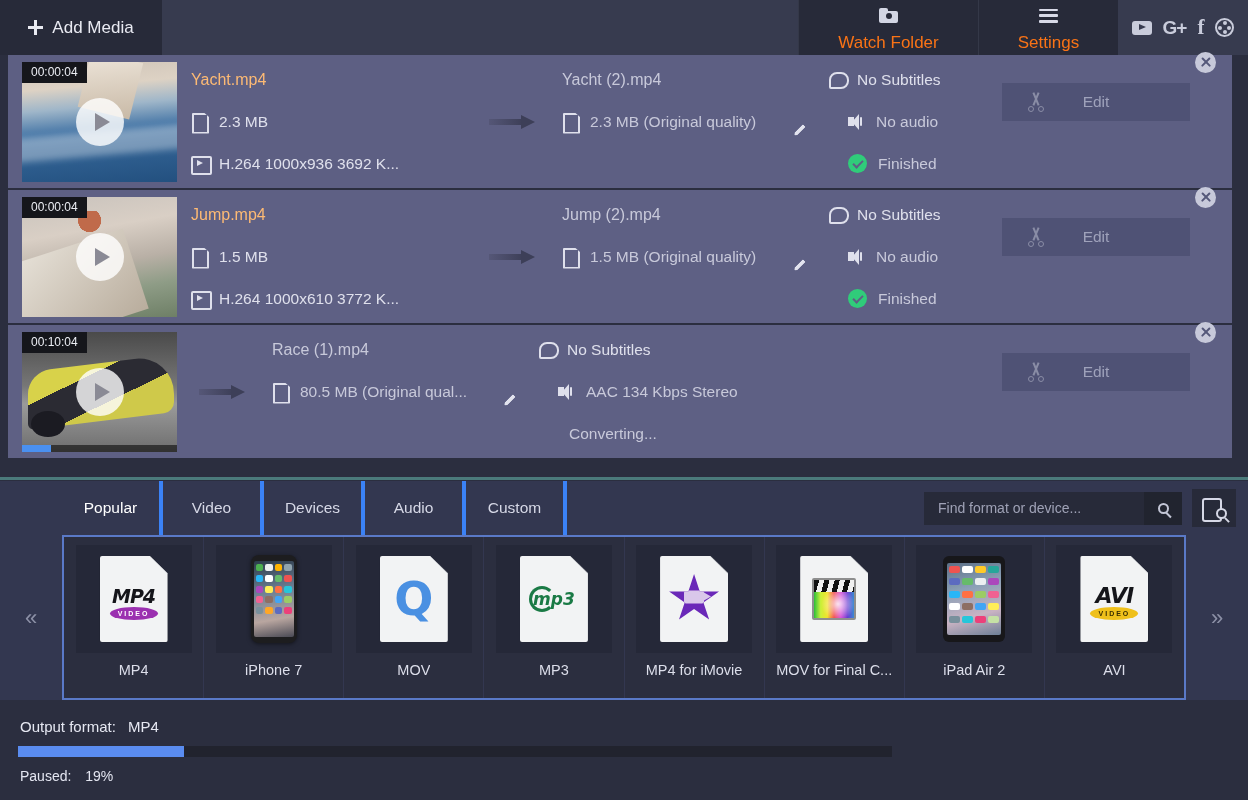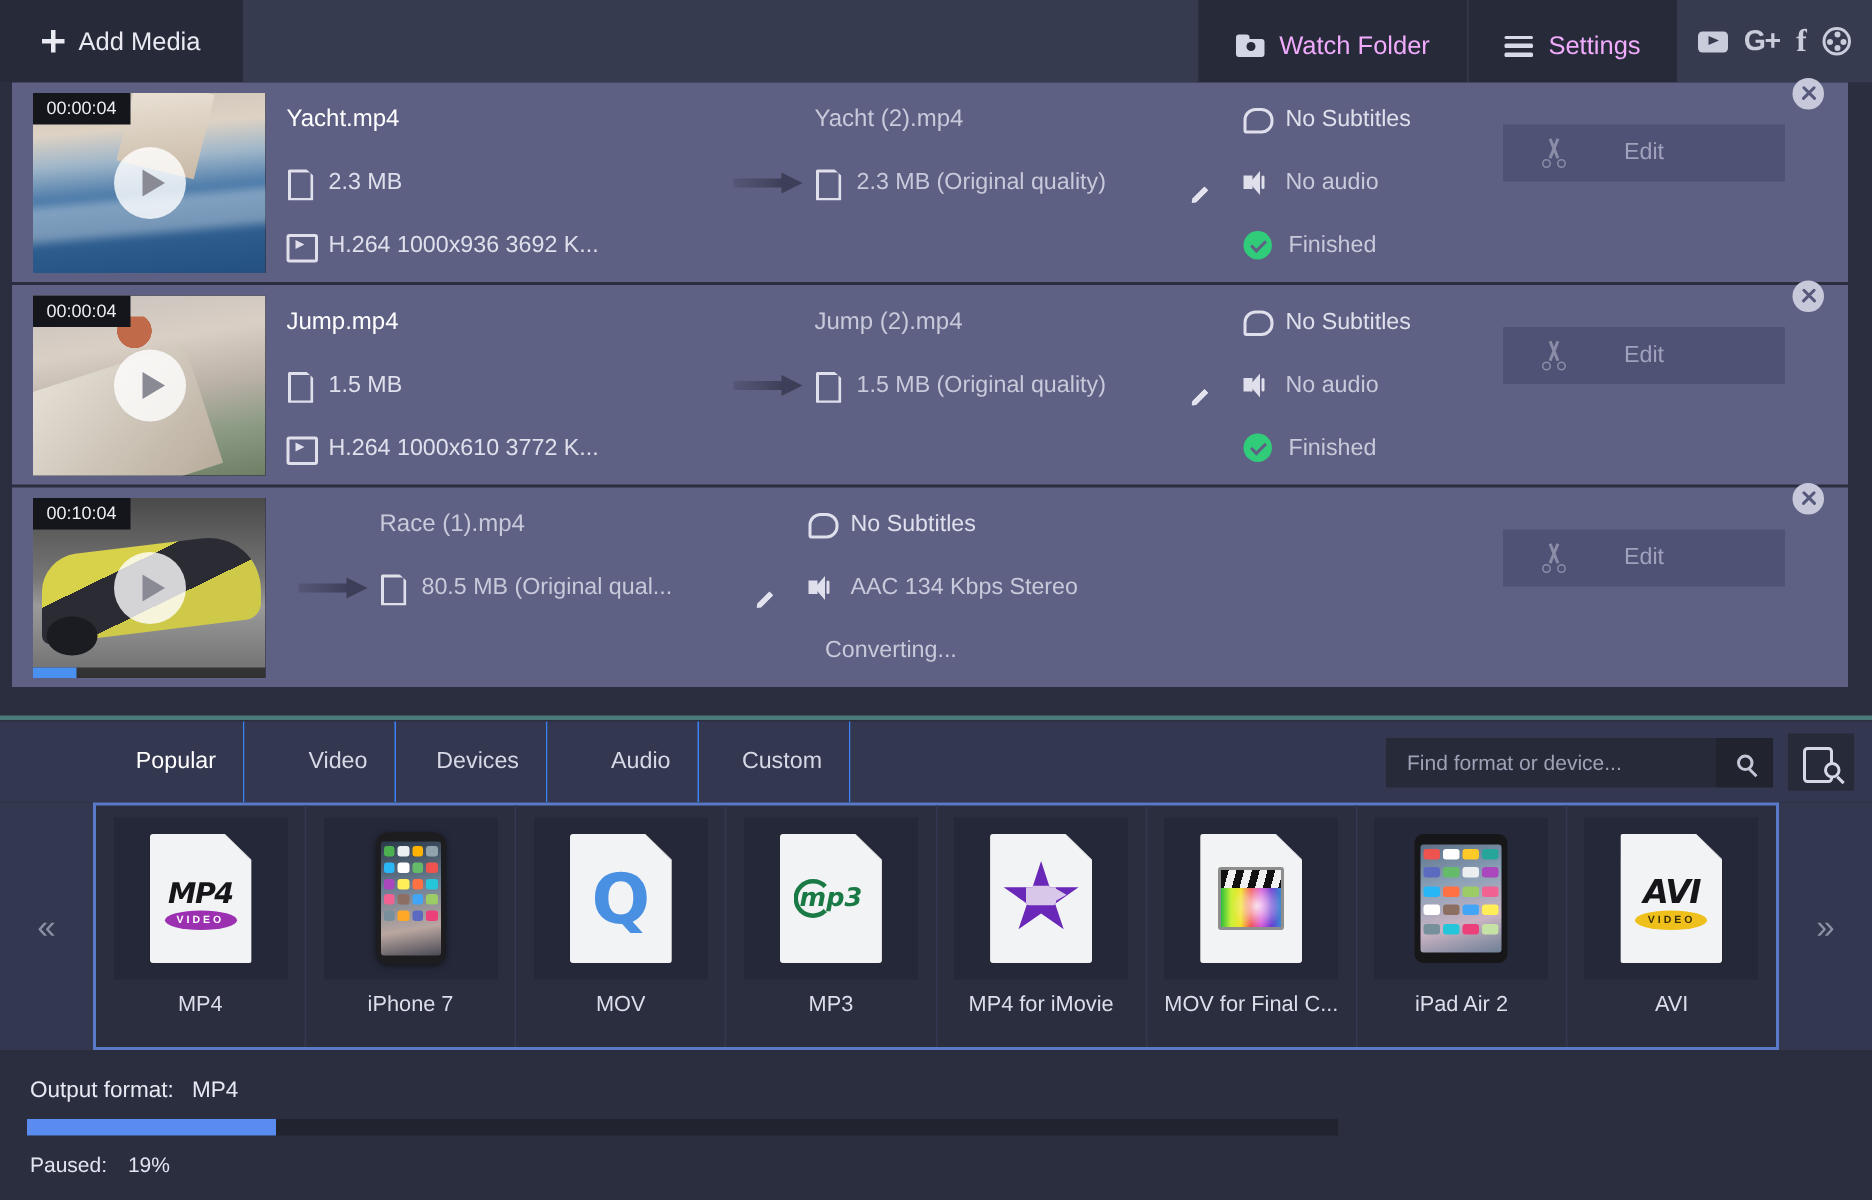--- a/index.html
+++ b/index.html
@@ -36,22 +36,23 @@
     content: ""; position: absolute; background: #e9eaf2;
   }
   .plus-ico:before { left: 6px; top: 0; width: 3px; height: 15px; }
   .plus-ico:after { left: 0; top: 6px; width: 15px; height: 3px; }
 
   .topbar-spacer { flex: 1; }
 
   .tb-btn {
     height: 61px; background: #272a39;
     display: flex; align-items: center; justify-content: center; gap: 10px;
-    color: #f0abfc; font-size: 17px; cursor: pointer;
+    color: #f97316; font-size: 17px; cursor: pointer;
     border-left: 1px solid #343848;
+    flex-direction: column;
   }
   .tb-watch { width: 180px; }
   .tb-settings { width: 140px; }
 
   .folder-ico { width: 19px; height: 15px; position: relative; }
   .folder-ico .f-body {
     position: absolute; left: 0; bottom: 0; width: 19px; height: 12px;
     background: #d3d6e4; border-radius: 2px;
   }
   .folder-ico .f-tab {
@@ -175,22 +176,22 @@
   .col-dst { width: 250px; flex: none; }
   .col-pencil { width: 36px; flex: none; display: flex; align-items: flex-start; padding-top: 16px; }
   .col-meta { width: 235px; flex: none; }
   .col-action { flex: 1; position: relative; height: 170px; }
 
   .line {
     display: flex; align-items: center; gap: 11px;
     color: #dfe0ec; font-size: 15.5px;
     height: 42px;
   }
-  .line.dim { color: #c8c9da; }
-  .line-title { font-size: 16px; color: #ffffff; }
+  .line.dim { color: #c8c9da; margin-left: 19px; }
+  .line-title { font-size: 16px; color: #fdba74; }
 
   .ic { width: 17px; height: 18px; flex: none; position: relative; }
   .ic-file:before {
     content:""; position:absolute; left:1px; top:0; width: 13px; height: 17px;
     border: 2px solid #dfe0ec; border-radius: 1px;
     clip-path: polygon(0 0, 70% 0, 100% 22%, 100% 100%, 0 100%);
   }
   .ic-video:before {
     content:""; position:absolute; left:0; top:1px; width:17px; height:15px;
     border: 2px solid #dfe0ec; border-radius: 2px;
@@ -295,23 +296,23 @@
   .tabbar {
     position: absolute; left: 0; top: 481px; width: 1248px; height: 54px;
     background: #2b2e3f;
     display: flex; align-items: center;
   }
   .tab-left-pad { width: 62px; height: 54px; background: #333750; }
   .tabs { display: flex; height: 54px; }
   .tab {
     min-width: 101px; padding: 0 18px; height: 54px;
     background: #333750;
-    display: flex; align-items: center; justify-content: flex-end;
+    display: flex; align-items: center; justify-content: center;
     color: #d6d8e6; font-size: 15.5px; cursor: pointer;
-    border-right: 1px solid #3b82f6;
+    border-right: 4px solid #3b82f6;
   }
   .tab.active { background: #333750; color: #ffffff; }
   .tab-flex { flex: 1; height: 54px; background: #333750; }
   .search-zone {
     height: 54px; background: #333750; display: flex; align-items: center;
     padding-right: 12px; gap: 0;
   }
   .search-box {
     width: 220px; height: 33px; background: #272a39;
     display: flex; align-items: center; padding: 0 14px;

